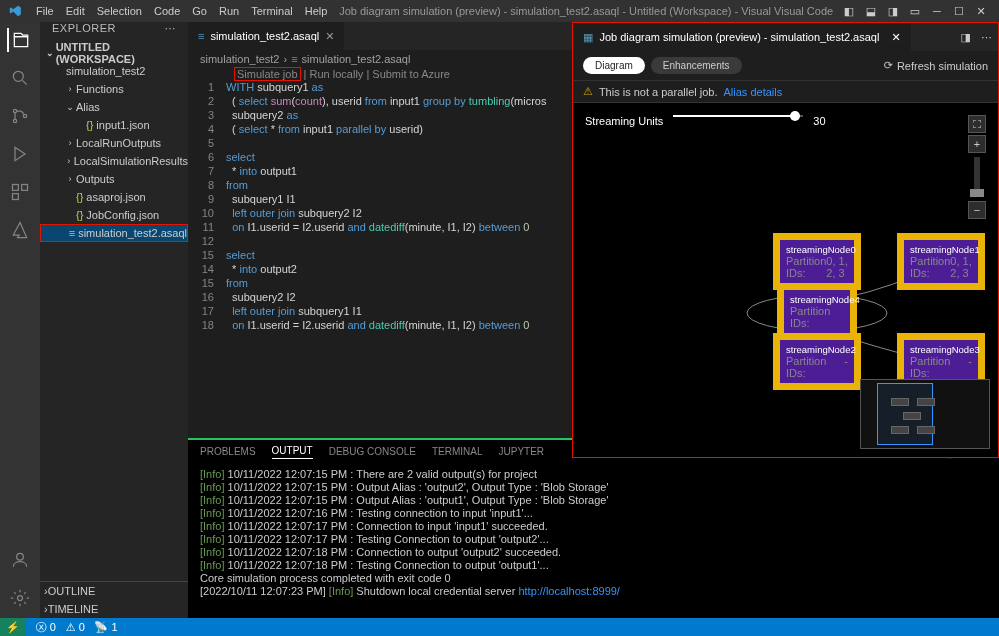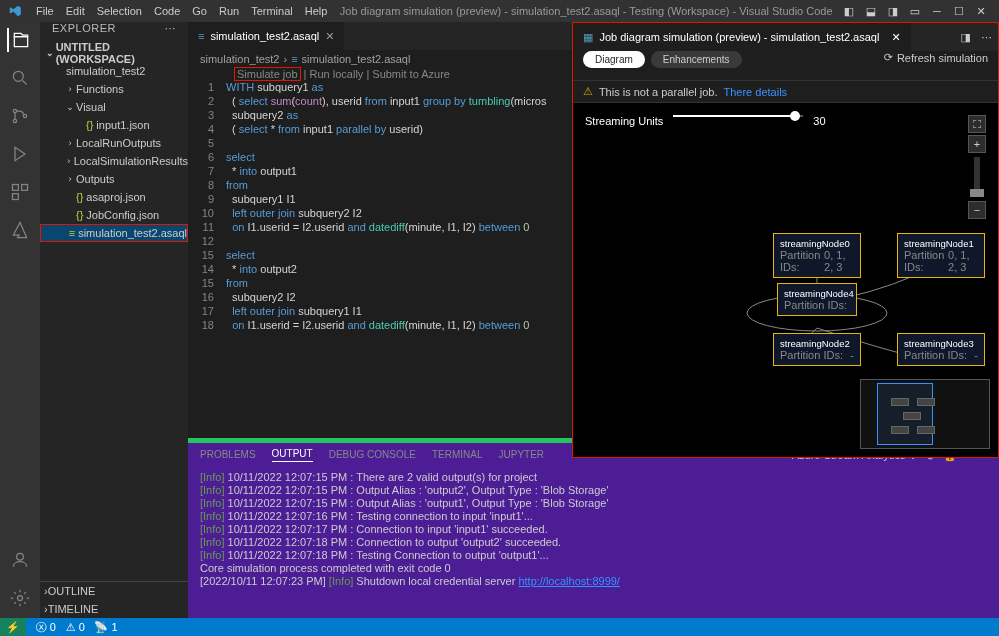--- a/index.html
+++ b/index.html
@@ -35,51 +35,51 @@
 .code-area{flex:1;display:flex;overflow:hidden;font-family:Consolas,monospace;font-size:11px}
 .gutter{width:38px;text-align:right;color:#858585;padding-right:12px}
 .gutter div{height:14px;line-height:14px}
 .code{flex:1;color:#d4d4d4}
 .code div{height:14px;line-height:14px;white-space:pre}
 .k-blue{color:#569cd6}
 .k-aqua{color:#4ec9b0}
 .k-pink{color:#c586c0}
 .k-num{color:#b5cea8}
 .minimap{width:18px;background:#1e1e1e;border-left:1px solid #333}
-.panel{height:180px;background:#4c1d95;border-top:5px solid #22c55e;display:flex;flex-direction:column}
+.panel{height:180px;background:#000000;border-top:2px solid #22c55e;display:flex;flex-direction:column}
 .panel-tabs{height:24px;display:flex;align-items:center;padding:0 12px;gap:16px}
 .panel-tab{color:#888;font-size:10px;cursor:pointer;padding-bottom:2px}
 .panel-tab.active{color:#fff;border-bottom:1px solid #fff}
 .panel-right{margin-left:auto;display:flex;align-items:center;gap:8px;color:#ccc}
 .panel-body{flex:1;overflow:auto;padding:4px 12px;font-family:Consolas,monospace;font-size:10.5px;line-height:13px}
 .log-info{color:#6a9955}
-.log-link{color:#3794ff;text-decoration:underline}
+.log-link{color:#3794ff;}
 .preview-pane{position:absolute;right:0;top:22px;width:427px;height:436px;background:#1e1e1e;border:1.5px solid #e51400;display:flex;flex-direction:column;z-index:10}
 .preview-tab-bar{height:28px;background:#252526;display:flex;align-items:center}
 .preview-tab{padding:0 10px;height:100%;display:flex;align-items:center;gap:6px;background:#1e1e1e;color:#fff;font-size:11px}
 .preview-icons{margin-left:auto;padding-right:6px;display:flex;gap:10px;color:#ccc}
-.preview-toolbar{height:30px;display:flex;align-items:flex-start;padding:0 10px;gap:6px;border-bottom:1px solid #333}
+.preview-toolbar{height:30px;display:flex;align-items:center;padding:0 10px;gap:6px;border-bottom:1px solid #333}
 .pill{padding:3px 12px;border-radius:10px;font-size:10px;cursor:pointer}
 .pill.active{background:#fff;color:#222}
 .pill.inactive{background:#3a3a3a;color:#ccc}
 .refresh{margin-left:auto;display:flex;align-items:center;gap:4px;color:#ccc;font-size:11px}
 .warning-bar{height:22px;display:flex;align-items:center;padding:0 10px;gap:6px;border-bottom:1px solid #333;font-size:11px}
 .warn-icon{color:#cca700}
 .show-details{color:#3794ff;cursor:pointer}
 .diagram-area{flex:1;background:#000;position:relative;padding:12px}
 .streaming-units{display:flex;align-items:flex-start;gap:10px;color:#fff;font-size:11px}
 .slider{width:130px;height:2px;background:#555;position:relative}
 .slider-fill{height:100%;background:#fff;width:95%}
 .slider-handle{position:absolute;right:3px;top:-4px;width:10px;height:10px;background:#fff;border-radius:50%}
 .zoom-controls{position:absolute;right:12px;top:12px;display:flex;flex-direction:column;gap:2px}
 .zoom-btn{width:18px;height:18px;background:#2d2d2d;border:1px solid #555;color:#ccc;display:flex;align-items:center;justify-content:center;font-size:11px}
 .zoom-track{width:6px;height:40px;background:#333;margin:2px auto;position:relative}
 .zoom-thumb{position:absolute;width:14px;height:8px;background:#888;left:-4px;bottom:0}
 .nodes{position:absolute;top:130px;left:80px}
-.node{position:absolute;background:#0f172a;border:1px solid #eab308;padding:4px 6px;width:88px;font-size:9px;color:#ccc}
+.node{position:absolute;background:#4c1d95;border:7px solid #eab308;padding:4px 6px;width:88px;font-size:9px;color:#ccc}
 .node-title{color:#fff;font-size:9.5px}
 .node-sub{color:#888;font-size:8.5px;display:flex;justify-content:space-between}
 .edges{position:absolute;top:0;left:0;width:100%;height:100%;pointer-events:none}
 .mini-map{position:absolute;bottom:8px;right:8px;width:130px;height:70px;border:1px solid #555;background:#111}
 .mini-view{position:absolute;border:1px solid #3794ff;background:rgba(55,148,255,0.1);width:56px;height:62px;left:16px;top:3px}
 .mini-nodes{position:absolute;left:30px;top:18px}
 .mini-node{position:absolute;width:18px;height:8px;background:#444;border:1px solid #666}
 .status-bar{height:18px;background:#007acc;display:flex;align-items:center;padding:0 6px;gap:10px;color:#fff;font-size:10px}
 .status-item{display:flex;align-items:center;gap:3px}
 svg{display:block}
@@ -94,21 +94,21 @@
   <div class="menu">
     <span class="menu-item">File</span>
     <span class="menu-item">Edit</span>
     <span class="menu-item">Selection</span>
     <span class="menu-item">Code</span>
     <span class="menu-item">Go</span>
     <span class="menu-item">Run</span>
     <span class="menu-item">Terminal</span>
     <span class="menu-item">Help</span>
   </div>
-  <div class="title-center">Job diagram simulation (preview) - simulation_test2.asaql - Testing (Workspace) - Visual Studio Code</div>
+  <div class="title-center">Job diagram simulation (preview) - simulation_test2.asaql - Untitled (Workspace) - Visual Visual Code</div>
   <div class="win-controls">
     <span class="win-btn">◧</span>
     <span class="win-btn">⬓</span>
     <span class="win-btn">◨</span>
     <span class="win-btn">▭</span>
     <span class="win-btn">─</span>
     <span class="win-btn">☐</span>
     <span class="win-btn">✕</span>
   </div>
 </div>
@@ -182,21 +182,21 @@
         <div class="tree-item" style="padding-left: 14px;">
           <span class="chev"></span>
           <span>simulation_test2</span>
         </div>
         <div class="tree-item" style="padding-left: 24px;">
           <span class="chev">›</span>
           <span>Functions</span>
         </div>
         <div class="tree-item" style="padding-left: 24px;">
           <span class="chev">⌄</span>
-          <span>Visual</span>
+          <span>Alias</span>
         </div>
         <div class="tree-item" style="padding-left: 34px;">
           <span class="chev"></span>
           <span style="color:#cbcb41;margin-right:3px">{}</span>
           <span>input1.json</span>
         </div>
         <div class="tree-item" style="padding-left: 24px;">
           <span class="chev">›</span>
           <span>LocalRunOutputs</span>
         </div>
@@ -311,20 +311,21 @@
           <span>^</span>
           <span>✕</span>
         </div>
       </div>
       <div class="panel-body" id="output">
           <div><span class="log-info">[Info]</span> 10/11/2022 12:07:15 PM : There are 2 valid output(s) for project</div>
           <div><span class="log-info">[Info]</span> 10/11/2022 12:07:15 PM : Output Alias : 'output2', Output Type : 'Blob Storage'</div>
           <div><span class="log-info">[Info]</span> 10/11/2022 12:07:15 PM : Output Alias : 'output1', Output Type : 'Blob Storage'</div>
           <div><span class="log-info">[Info]</span> 10/11/2022 12:07:16 PM : Testing connection to input 'input1'...</div>
           <div><span class="log-info">[Info]</span> 10/11/2022 12:07:17 PM : Connection to input 'input1' succeeded.</div>
+          <div><span class="log-info">[Info]</span> 10/11/2022 12:07:17 PM : Testing Connection to output 'output2'...</div>
           <div><span class="log-info">[Info]</span> 10/11/2022 12:07:18 PM : Connection to output 'output2' succeeded.</div>
           <div><span class="log-info">[Info]</span> 10/11/2022 12:07:18 PM : Testing Connection to output 'output1'...</div>
           <div>Core simulation process completed with exit code 0</div>
           <div>[2022/10/11 12:07:23 PM] <span class="log-info">[Info]</span> Shutdown local credential server <span class="log-link">http://localhost:8999/</span></div>
         </div>
     </div>
   </div>
 </div>
 
 <div class="preview-pane">
@@ -343,21 +344,21 @@
     <span class="pill active">Diagram</span>
     <span class="pill inactive">Enhancements</span>
     <div class="refresh">
       <span>⟳</span>
       <span>Refresh simulation</span>
     </div>
   </div>
   <div class="warning-bar">
     <span class="warn-icon">⚠</span>
     <span>This is not a parallel job.</span>
-    <span class="show-details">There details</span>
+    <span class="show-details">Alias details</span>
   </div>
   <div class="diagram-area">
     <div class="streaming-units">
       <span>Streaming Units</span>
       <div class="slider">
         <div class="slider-fill"></div>
           <div class="slider-handle"></div>
       </div>
       <span>30</span>
     </div>

